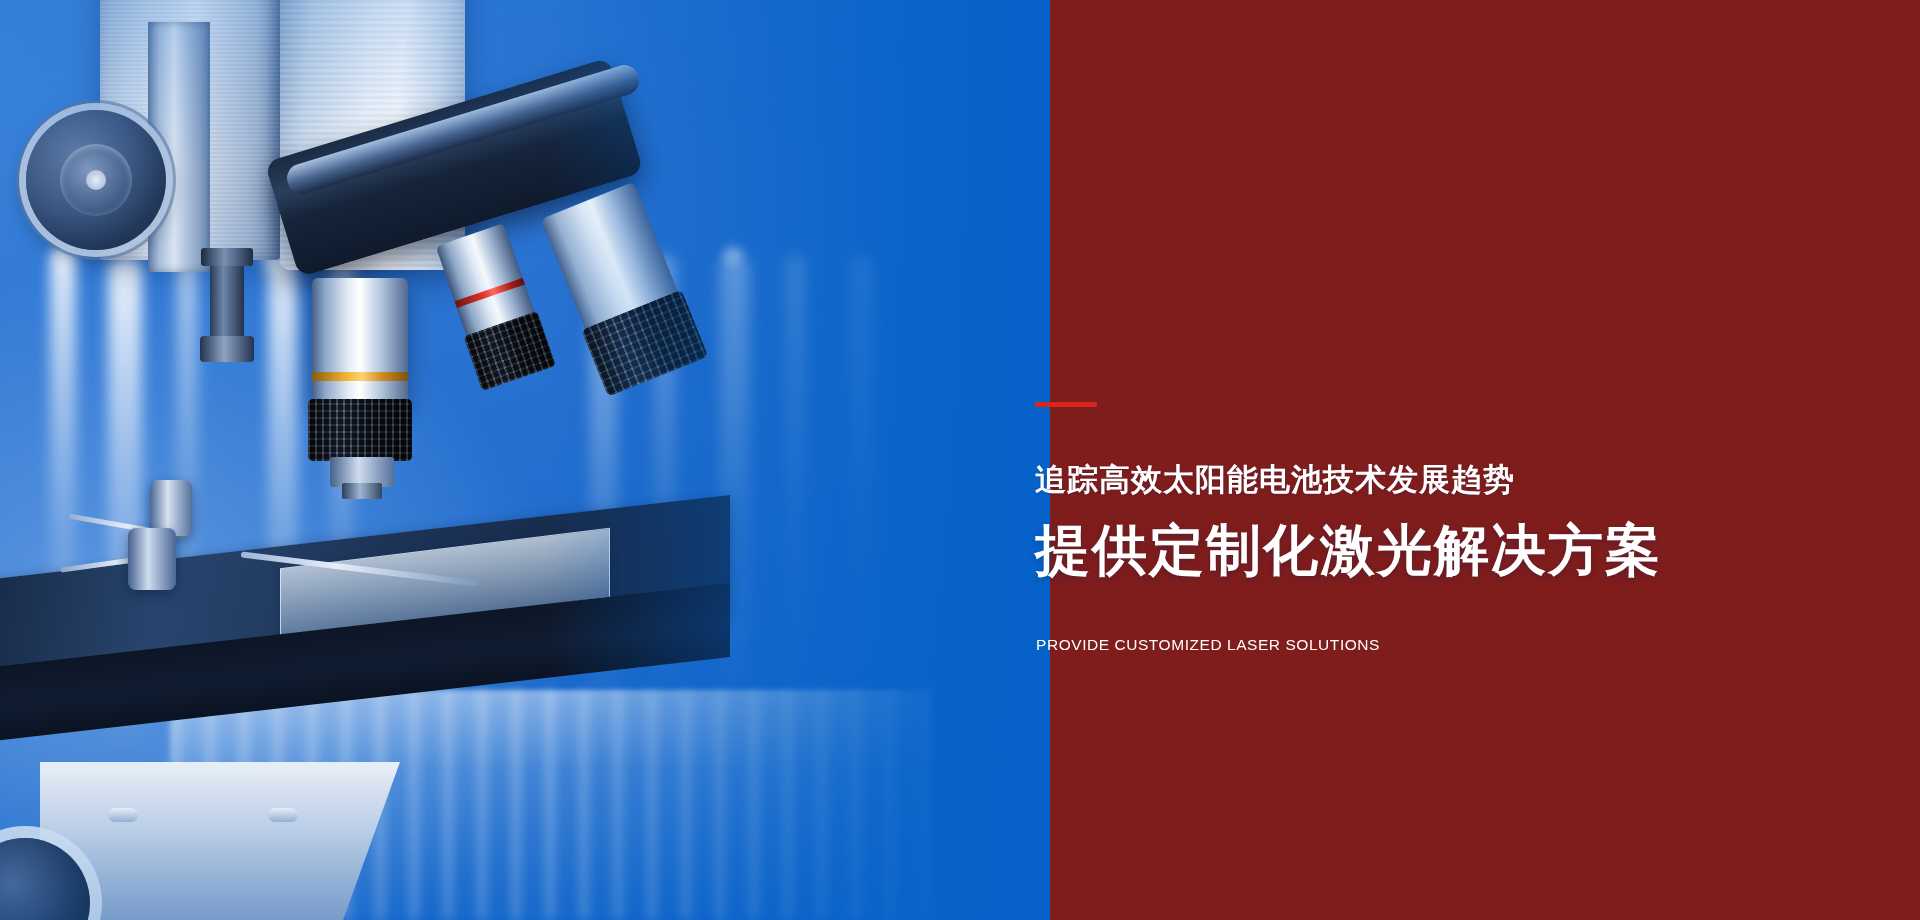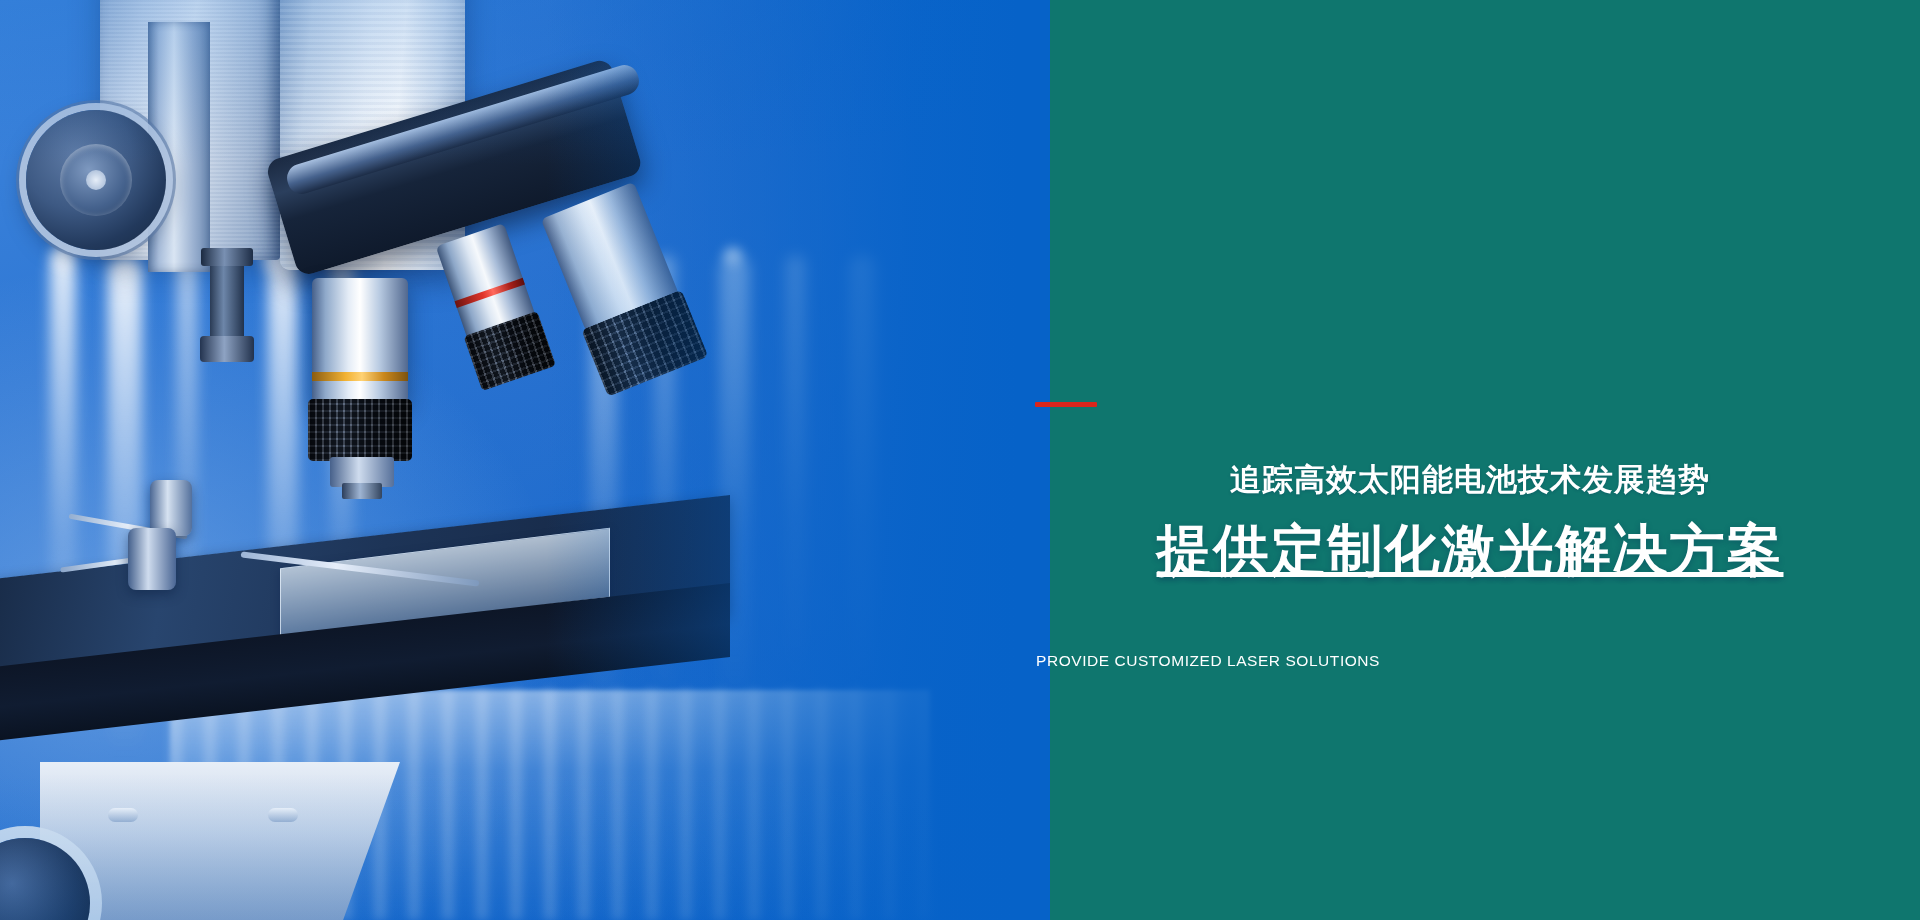--- a/index.html
+++ b/index.html
@@ -192,26 +192,26 @@
      text-shadow:0 1px 3px rgba(0,30,80,.25); }
 
   .headline{ position:absolute; left:0; top:512px; width:100%;
      color:#ffffff; font-size:55px; font-weight:700; letter-spacing:2px;
      line-height:76px; white-space:nowrap;
      text-shadow:0 2px 6px rgba(0,30,80,.28); }
 
   .en-line{ position:absolute; left:1px; color:#ffffff; font-size:15.5px;
      font-weight:400; letter-spacing:.55px; white-space:nowrap; }
   .en-1{ top:628px; }
-  .en-2{ top:652px; }
+  .en-2{ top:636px; }
 </style>
 </head>
 <body>
 
-<div class="banner" style="background: #0f766e; text-align: center;">
+<div class="banner" style="background: #7f1d1d;">
 
   <div class="photo-stage">
     <div class="backdrop"></div>
 
     <div class="streaks">
       <div class="streak" style="left:20px;width:26px;height:470px;background:linear-gradient(180deg,rgba(255,255,255,.85),rgba(255,255,255,.18) 60%,rgba(255,255,255,0));"></div>
       <div class="streak" style="left:78px;width:34px;height:500px;background:linear-gradient(180deg,rgba(255,255,255,.92),rgba(255,255,255,.22) 62%,rgba(255,255,255,0));"></div>
       <div class="streak" style="left:146px;width:22px;height:430px;background:linear-gradient(180deg,rgba(255,255,255,.6),rgba(255,255,255,.12) 60%,rgba(255,255,255,0));"></div>
       <div class="streak" style="left:238px;width:30px;height:500px;background:linear-gradient(180deg,rgba(255,255,255,.88),rgba(255,255,255,.2) 60%,rgba(255,255,255,0));"></div>
       <div class="streak" style="left:300px;width:24px;height:455px;background:linear-gradient(180deg,rgba(255,255,255,.7),rgba(255,255,255,.14) 60%,rgba(255,255,255,0));"></div>
@@ -267,19 +267,19 @@
 
     <div class="photo-fade"></div>
     <div class="photo-fade-v"></div>
   </div>
 
   <div class="copy">
     <div class="accent-rule" style="background: rgb(217, 38, 28);"></div>
 
     <div class="subhead" style="color: rgb(255, 255, 255);">追踪高效太阳能电池技术发展趋势</div>
 
-    <div class="headline" style="color: rgb(255, 255, 255); text-decoration: underline;">提供定制化激光解决方案</div>
+    <div class="headline" style="color: rgb(255, 255, 255);">提供定制化激光解决方案</div>
 
 
     <div class="en-line en-2" style="color: rgb(255, 255, 255);">PROVIDE CUSTOMIZED LASER SOLUTIONS</div>
   </div>
 
 </div>
 
 </body></html>

